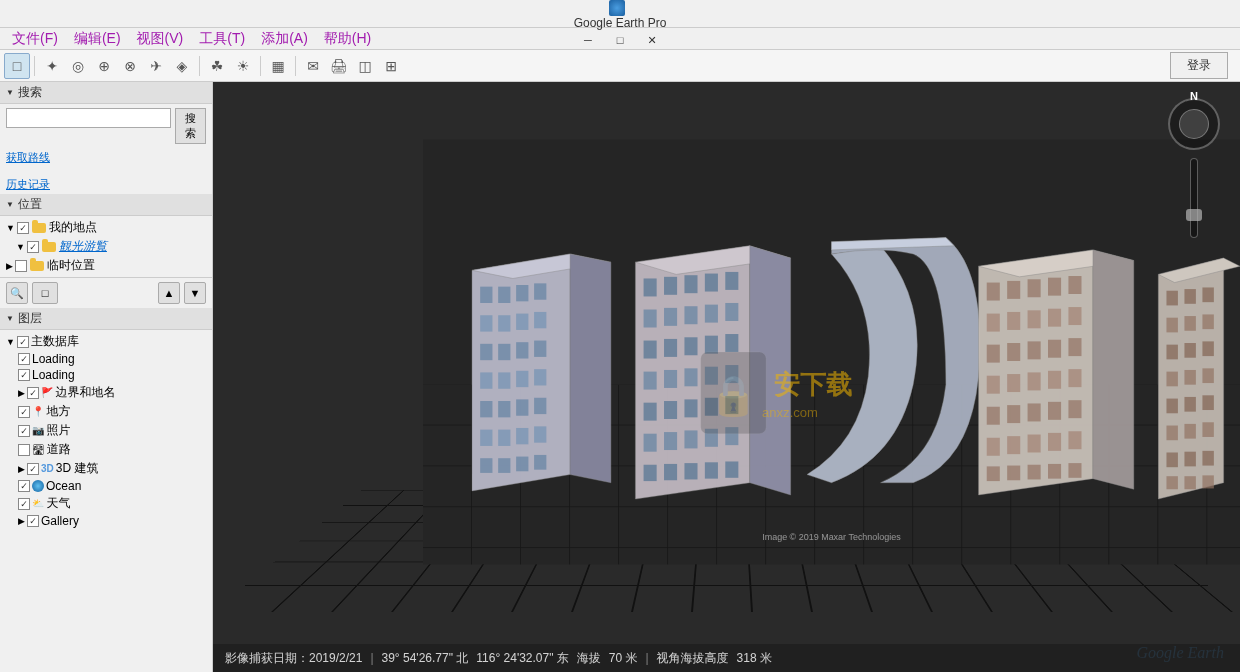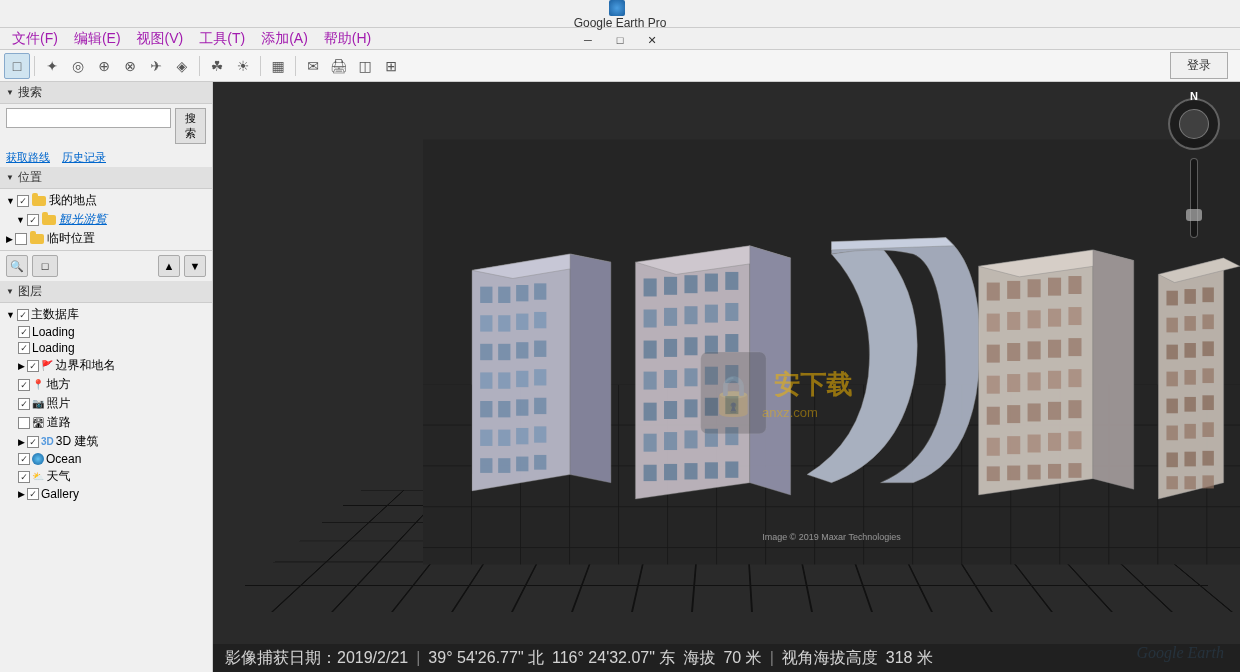--- a/index.html
+++ b/index.html
@@ -129,20 +129,21 @@
     }
     .hint-text {
       padding: 0 6px 2px;
       font-size: 11px;
       color: #666;
     }
     .link-row {
       padding: 2px 6px;
       display: flex;
       gap: 12px;
+      flex-direction: column;
     }
     .blue-link {
       color: #0066cc;
       cursor: pointer;
       font-size: 11px;
       text-decoration: underline;
     }
 
     
     .positions-section {
@@ -262,21 +263,21 @@
     
     #statusbar {
       position: absolute;
       bottom: 0; left: 0; right: 0;
       height: 28px;
       background: rgba(30,30,30,0.85);
       display: flex;
       align-items: center;
       padding: 0 12px;
       color: rgba(255,255,255,0.8);
-      font-size: 16px;
+      font-size: 12px;
       gap: 8px;
     }
 
     
     .nav-compass {
       position: absolute;
       top: 16px;
       right: 16px;
       width: 60px; height: 160px;
       display: flex;

